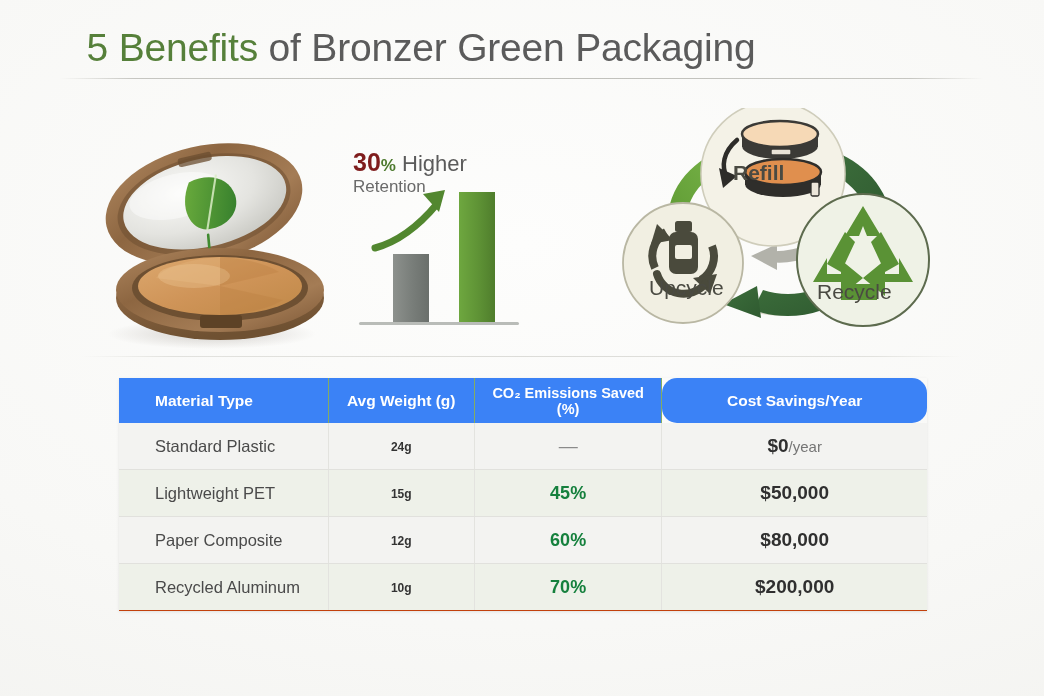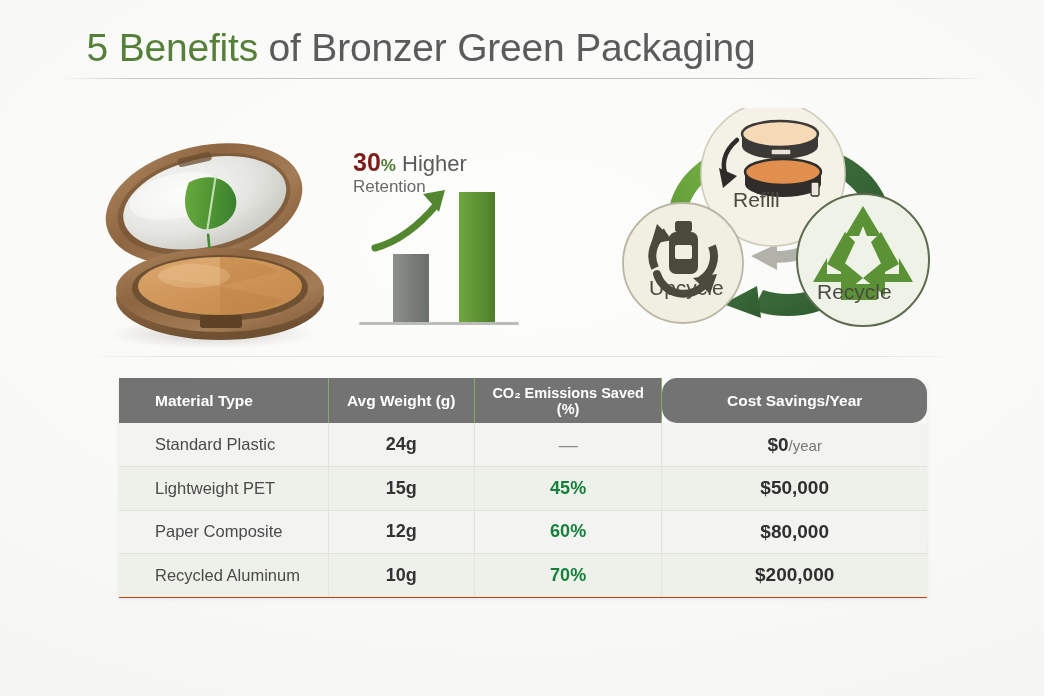--- a/index.html
+++ b/index.html
@@ -48,62 +48,62 @@
   .cap-line1 .pct { color: #7f1d1d; font-weight: 700; font-size: 25px; }
   .cap-line1 .pctsign { color: #4d7a2e; font-weight: 700; font-size: 17px; }
   .cap-line2 { font-size: 17px; color: #6a6a6a; white-space: nowrap; }
 
   
   .cycle { position: absolute; left: 605px; top: 108px; width: 350px; height: 240px; }
   .cyc-label {
     position: absolute; font-size: 21px; color: #4a4a42;
     white-space: nowrap; font-weight: 400;
   }
-  .cyc-refill  { left: 128px; top: 80px; }
+  .cyc-refill  { left: 128px; top: 53px; font-weight: bold; }
   .cyc-upcycle { left: 44px;  top: 168px; }
   .cyc-recycle { left: 212px; top: 172px; }
 
   
   .table {
     position: absolute; left: 119px; top: 378px;
     width: 808px;
     border-collapse: collapse;
     box-shadow: 0 1px 3px rgba(0,0,0,0.09);
   }
   .table th {
-    background: #737373;
+    background: #3b82f6;
     color: #ffffff;
     font-size: 15.5px;
     font-weight: 700;
     height: 45px;
     text-align: center;
     border-right: 1px solid #83ac63;
     padding: 0 8px;
   }
   .table th:last-child { border-right: none; }
   .table th.col-material { text-align: left; padding-left: 36px; }
   .table th.col-co2 { font-weight: 600; font-size: 14.5px; }
   .table td {
     height: 43.5px;
     text-align: center;
     font-size: 17px;
     color: #3f3f3f;
     border-right: 1px solid #e3e3df;
     border-bottom: 1px solid #e1e1dd;
-    padding: 0 8px;
+    padding: 12px 8px;
   }
   .table td:last-child { border-right: none; margin-top: 48px; }
   .table td.col-material {
     text-align: left; padding-left: 36px;
     font-size: 16.5px; color: #4a4a4a;
   }
   .table tbody tr:nth-child(odd)  td { background: #f3f3f1; }
   .table tbody tr:nth-child(even) td { background: #eef1e9; }
   .table tbody tr:last-child td { border-bottom: 1px solid #c2410c; }
-  .num { font-weight: 700; font-size: 18px; color: #333; }
+  .num { font-weight: 700; font-size: 12px; color: #333; }
   .pct-green { color: #15803d; font-weight: 700; font-size: 18px; }
   .dash { color: #8a8a8a; font-size: 19px; }
   .money { font-weight: 700; font-size: 19px; color: #2f2f2f; }
   .money .suffix { font-weight: 400; font-size: 15px; color: #757575; }
 
   
   .w1 { width: 217px; } .w2 { width: 154px; } .w3 { width: 197px; } .w4 { width: 280px; border-radius: 15px; }
 </style>
 </head>
 <body>

